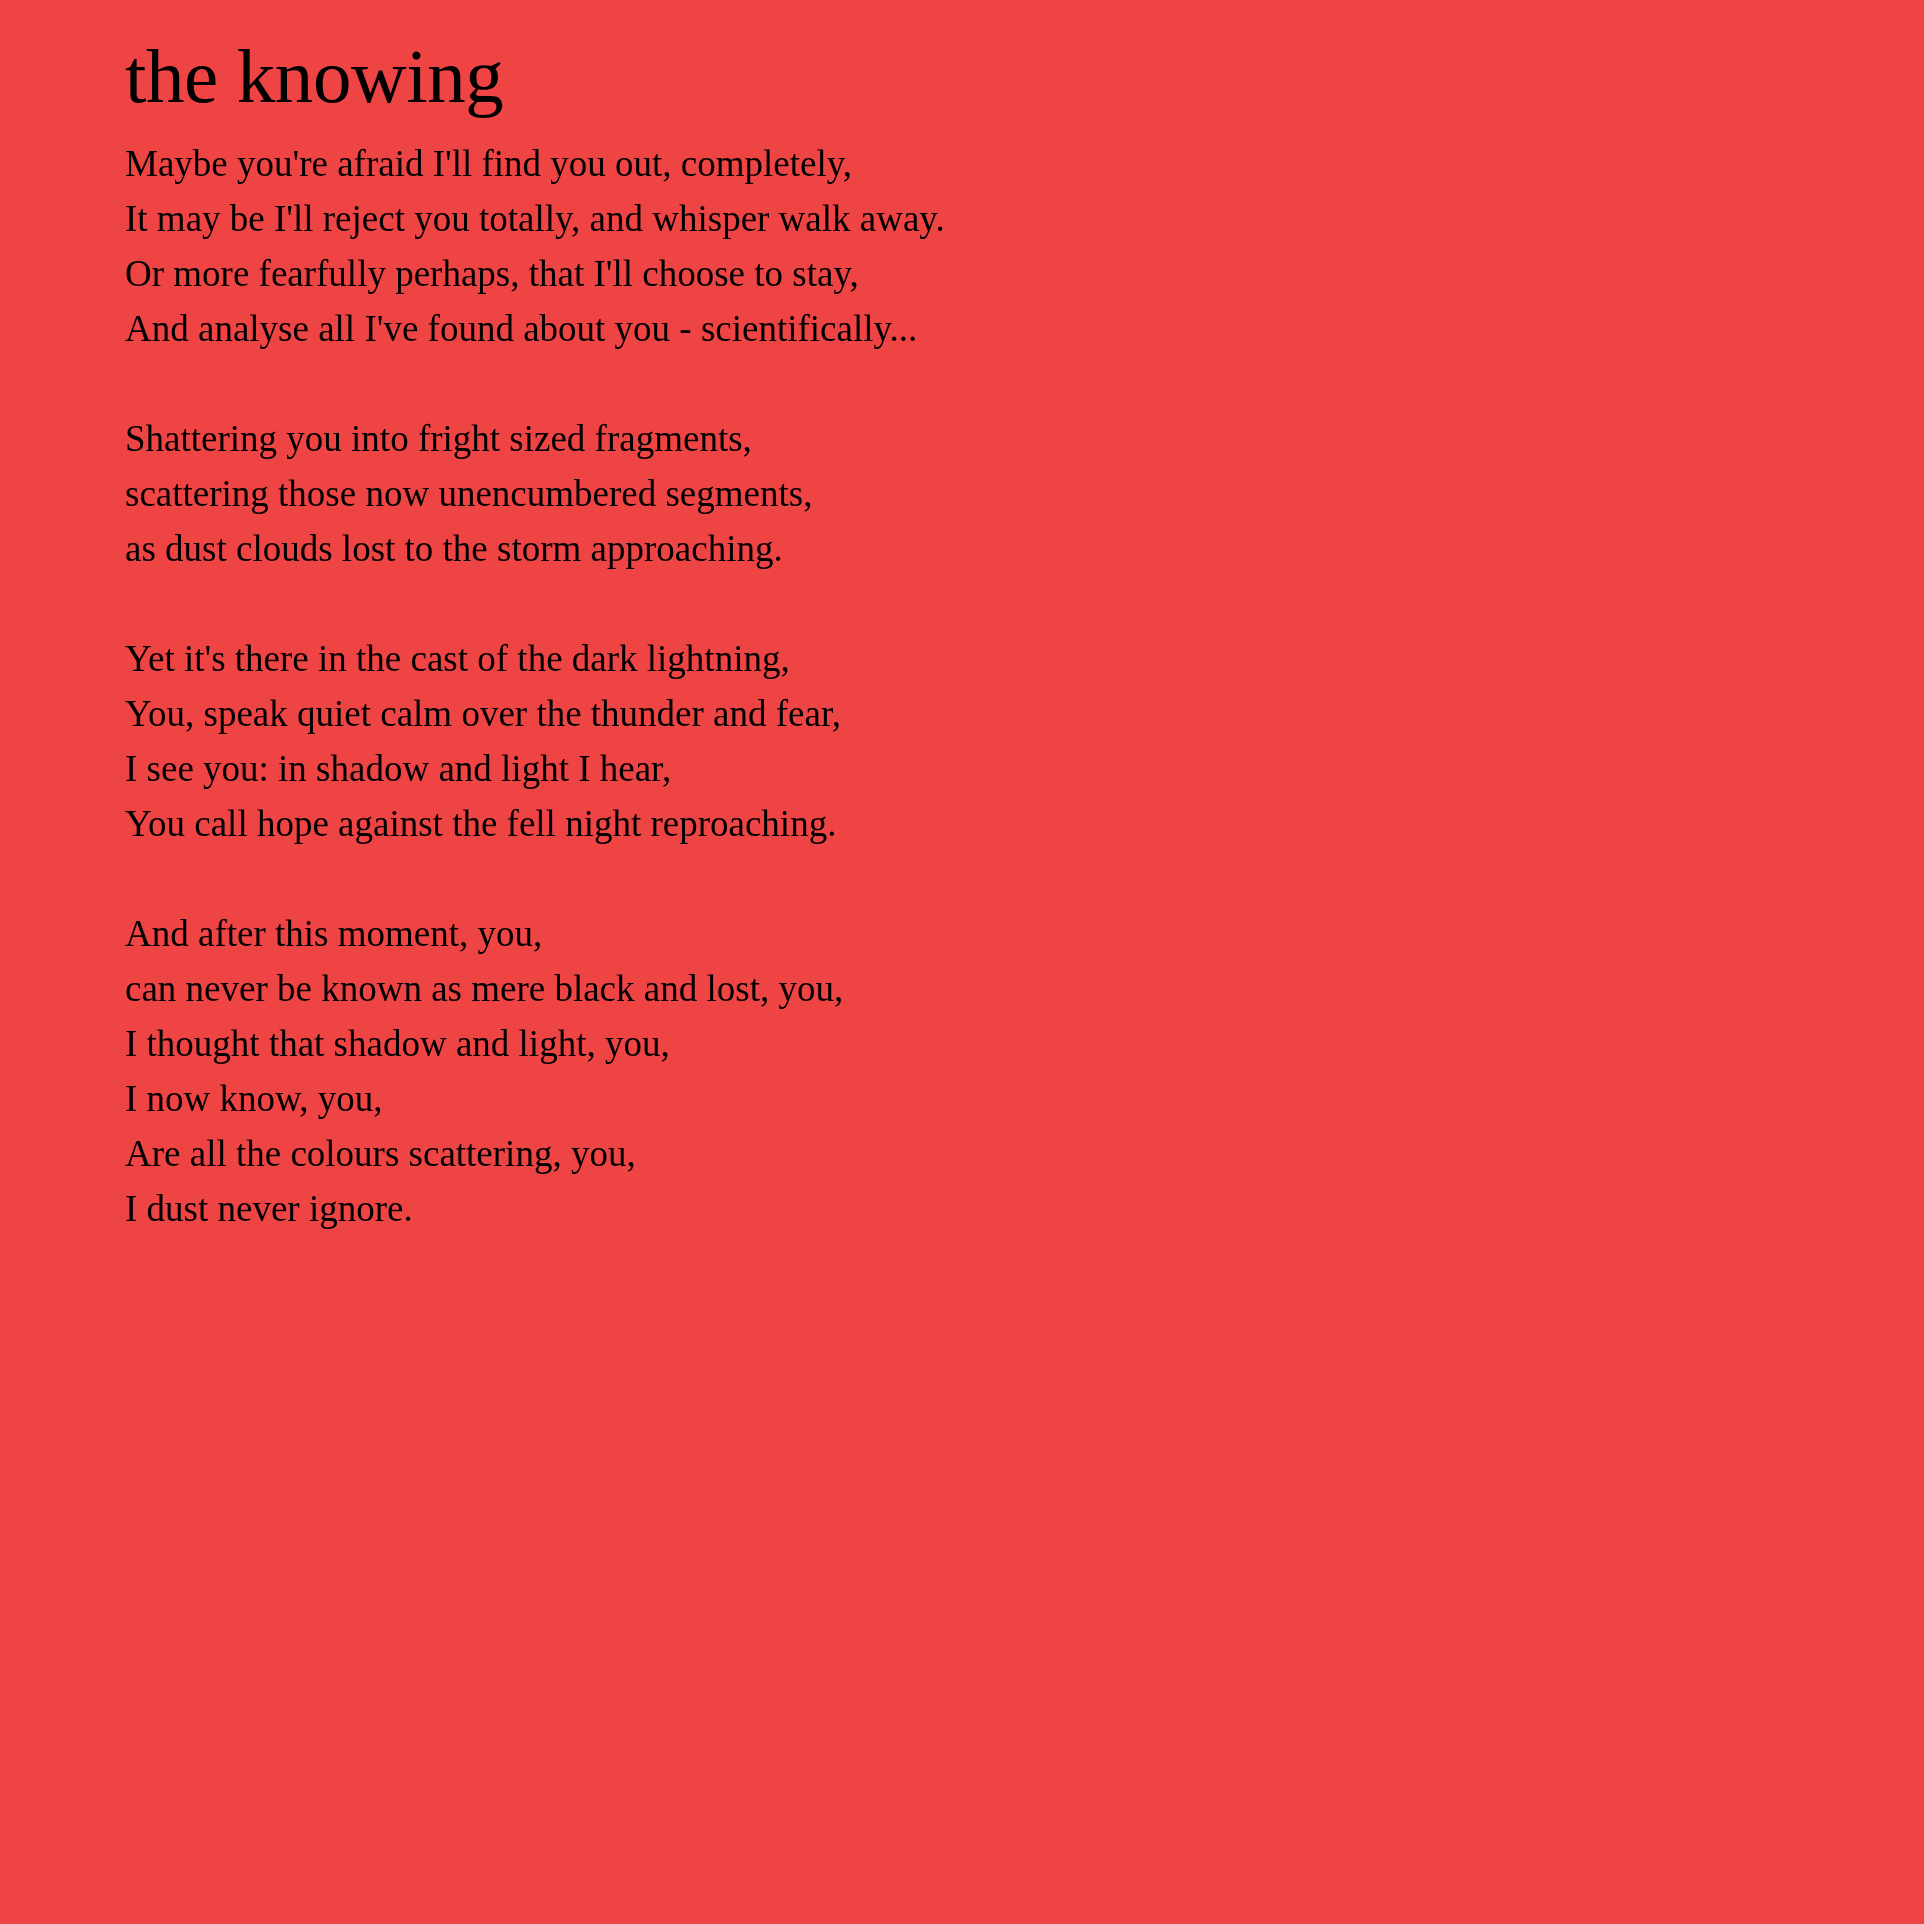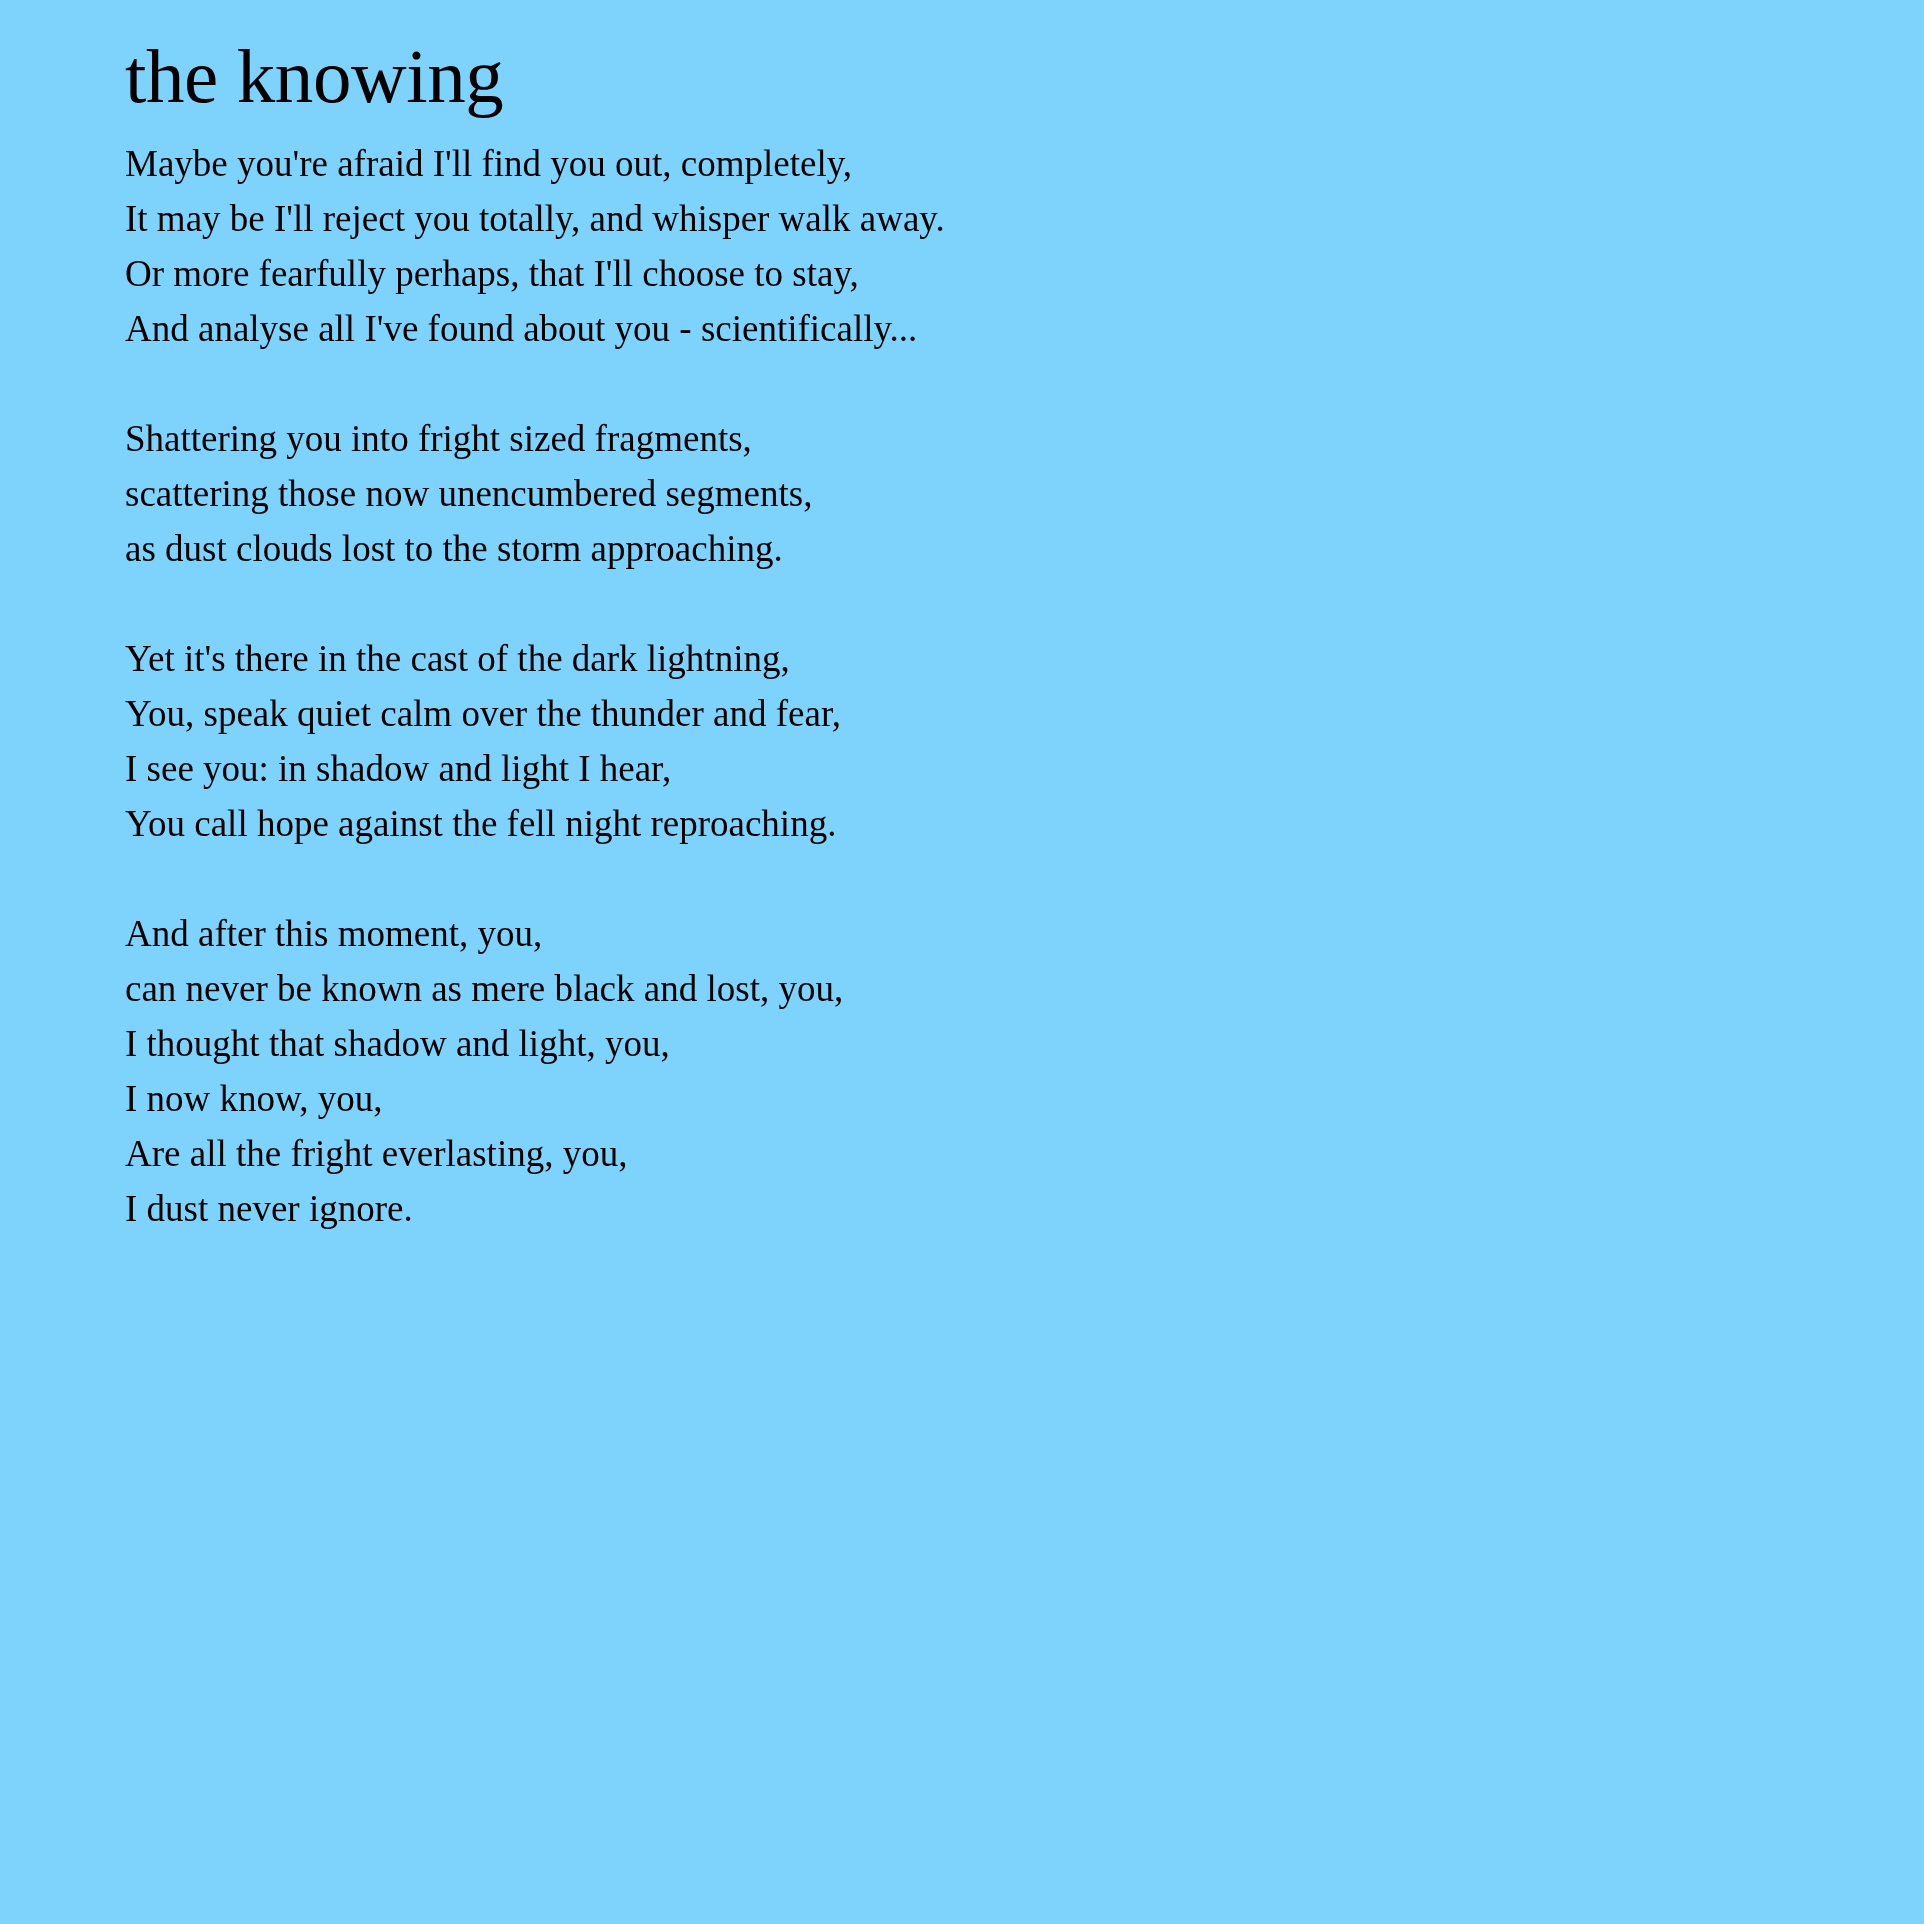--- a/index.html
+++ b/index.html
@@ -15,21 +15,21 @@
     font-family: "Liberation Serif", "DejaVu Serif", serif;
     color: #000000;
     -webkit-font-smoothing: antialiased;
     overflow: hidden;
   }
 
   .page {
     position: relative;
     width: 1925px;
     height: 1925px;
-    background: #7dd3fc;
+    background: #ef4444;
     box-sizing: border-box;
     padding: 16px;
   }
 
   .content {
     position: absolute;
     left: 125px;
     top: 36px;
     width: 1604px;
   }
@@ -98,20 +98,20 @@
         <p class="poem-line">You, speak quiet calm over the thunder and fear,</p>
         <p class="poem-line">I see you: in shadow and light I hear,</p>
         <p class="poem-line">You call hope against the fell night reproaching.</p>
       </div>
 
       <div class="stanza">
         <p class="poem-line">And after this moment, you,</p>
         <p class="poem-line">can never be known as mere black and lost, you,</p>
         <p class="poem-line">I thought that shadow and light, you,</p>
         <p class="poem-line">I now know, you,</p>
-        <p class="poem-line">Are all the fright everlasting, you,</p>
+        <p class="poem-line">Are all the colours scattering, you,</p>
         <p class="poem-line">I dust never ignore.</p>
       </div>
 
     </div>
   </div>
 </div>
 
 
 </body></html>

